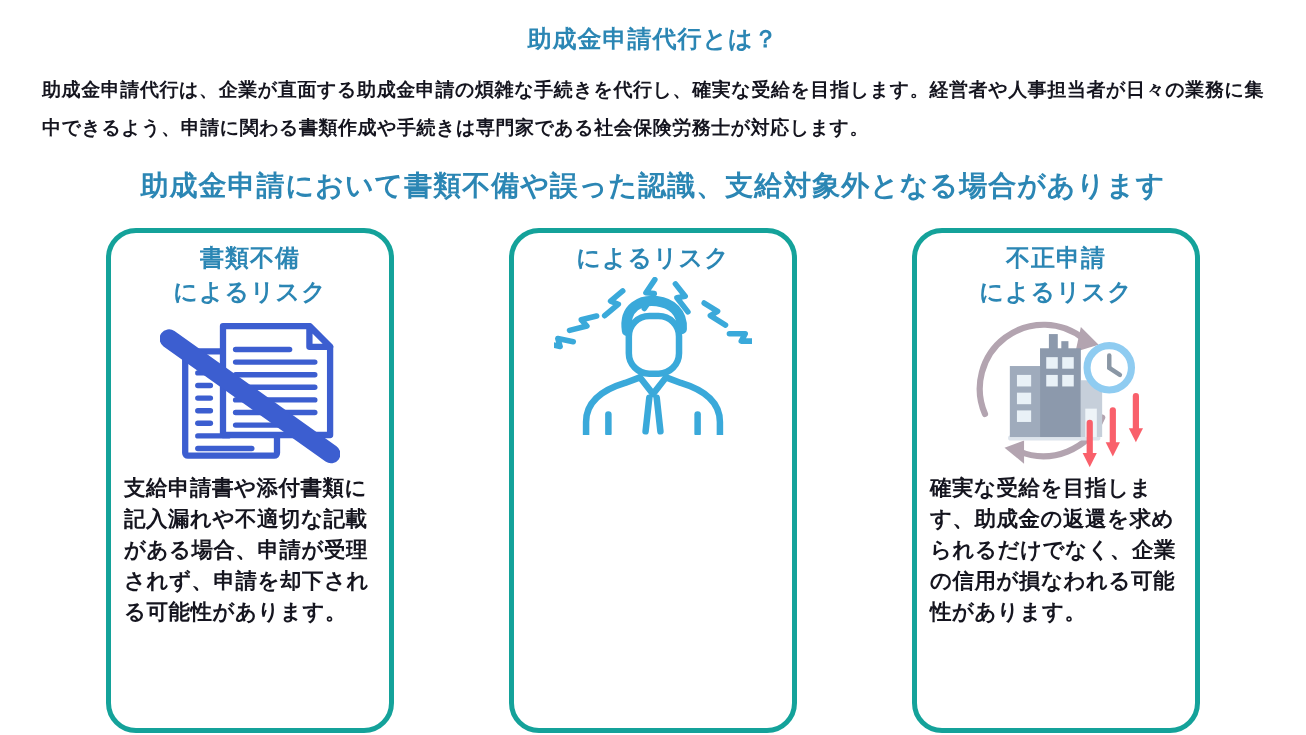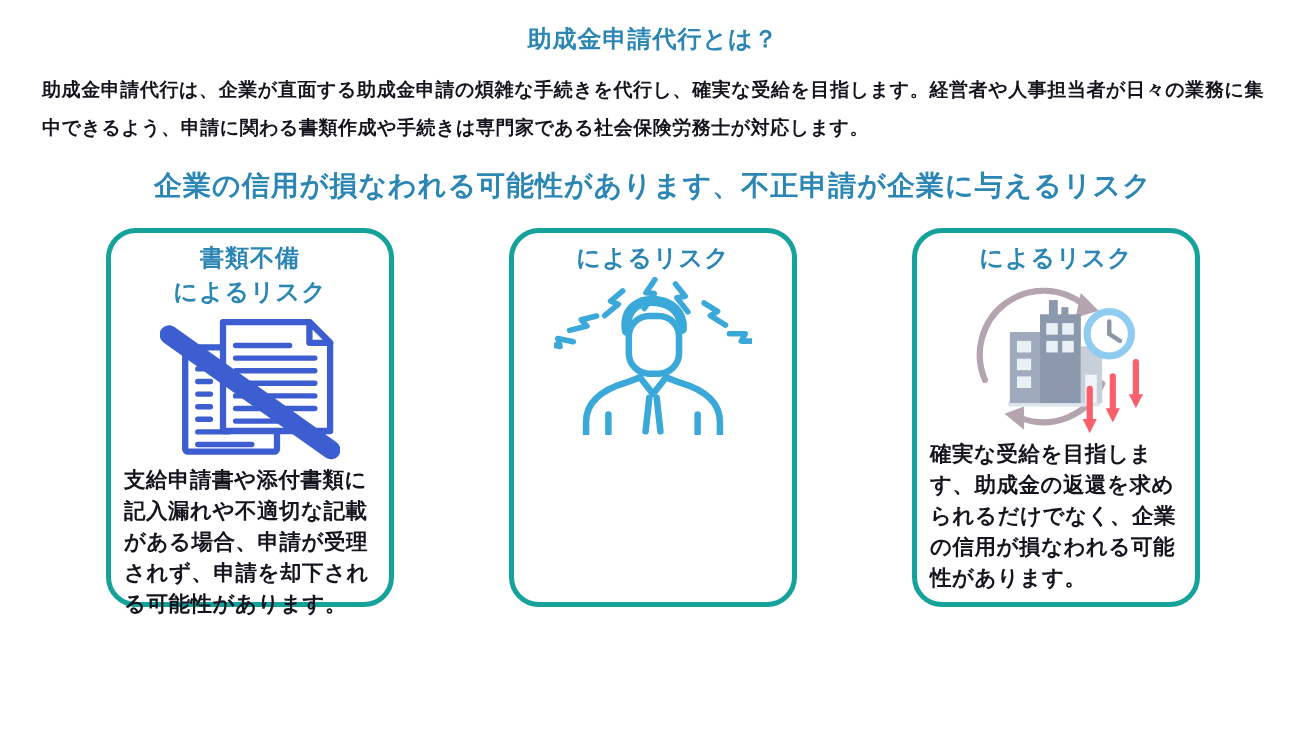--- a/index.html
+++ b/index.html
@@ -27,21 +27,21 @@
     font-size: 28px; line-height: 36px;
     color: #2b86b4; letter-spacing: 1px;
   }
 
   .cards {
     margin-top: 24px;
     display: flex; justify-content: center; gap: 115px;
   }
   .card {
     box-sizing: border-box;
-    width: 288px; height: 379px;
+    width: 288px; height: 505px;
     background: #ffffff;
     border: 5px solid #14a29a;
     border-radius: 30px;
     padding: 8px 13px 0;
     display: flex; flex-direction: column; align-items: center;
   }
   .card-title {
     text-align: center;
     font-size: 24px; line-height: 34px;
     color: #2b86b4; letter-spacing: 1px;
@@ -60,21 +60,21 @@
 </style>
 </head>
 <body>
 
 <div class="page">
 
   <h1 class="page-title">助成金申請代行とは？</h1>
 
   <p class="intro">助成金申請代行は、企業が直面する助成金申請の煩雑な手続きを代行し、確実な受給を目指します。経営者や人事担当者が日々の業務に集中できるよう、申請に関わる書類作成や手続きは専門家である社会保険労務士が対応します。</p>
 
-  <h2 class="risks-heading">企業の信用が損なわれる可能性があります、不正申請が企業に与えるリスク</h2>
+  <h2 class="risks-heading">助成金申請において書類不備や誤った認識、支給対象外となる場合があります</h2>
 
   <div class="cards">
 
     <div class="card">
       <div class="card-title">
         <span>書類不備</span>
         <span>によるリスク</span>
       </div>
       <div class="icon-wrap">
         <svg width="180" height="150" viewBox="0 0 200 162">
@@ -133,20 +133,21 @@
             <path d="M104,130 L108,166"></path>
             <path d="M52,148 L52,168"></path>
             <path d="M148,148 L148,168"></path>
           </g>
         </svg>
       </div>
     </div>
 
     <div class="card">
       <div class="card-title">
+        <span>不正申請</span>
         <span>によるリスク</span>
       </div>
       <div class="icon-wrap">
         <svg width="204" height="158" viewBox="0 0 212 178">
           <g stroke="#b3a4b0" stroke-width="7" fill="none" stroke-linecap="round">
             <path d="M26,116 A72,72 0 0 1 138,32"></path>
             <path d="M158,120 A72,72 0 0 1 64,158"></path>
           </g>
           <polygon points="134,18 154,38 128,46" fill="#b3a4b0"></polygon>
           <polygon points="70,146 48,154 70,172" fill="#b3a4b0"></polygon>

